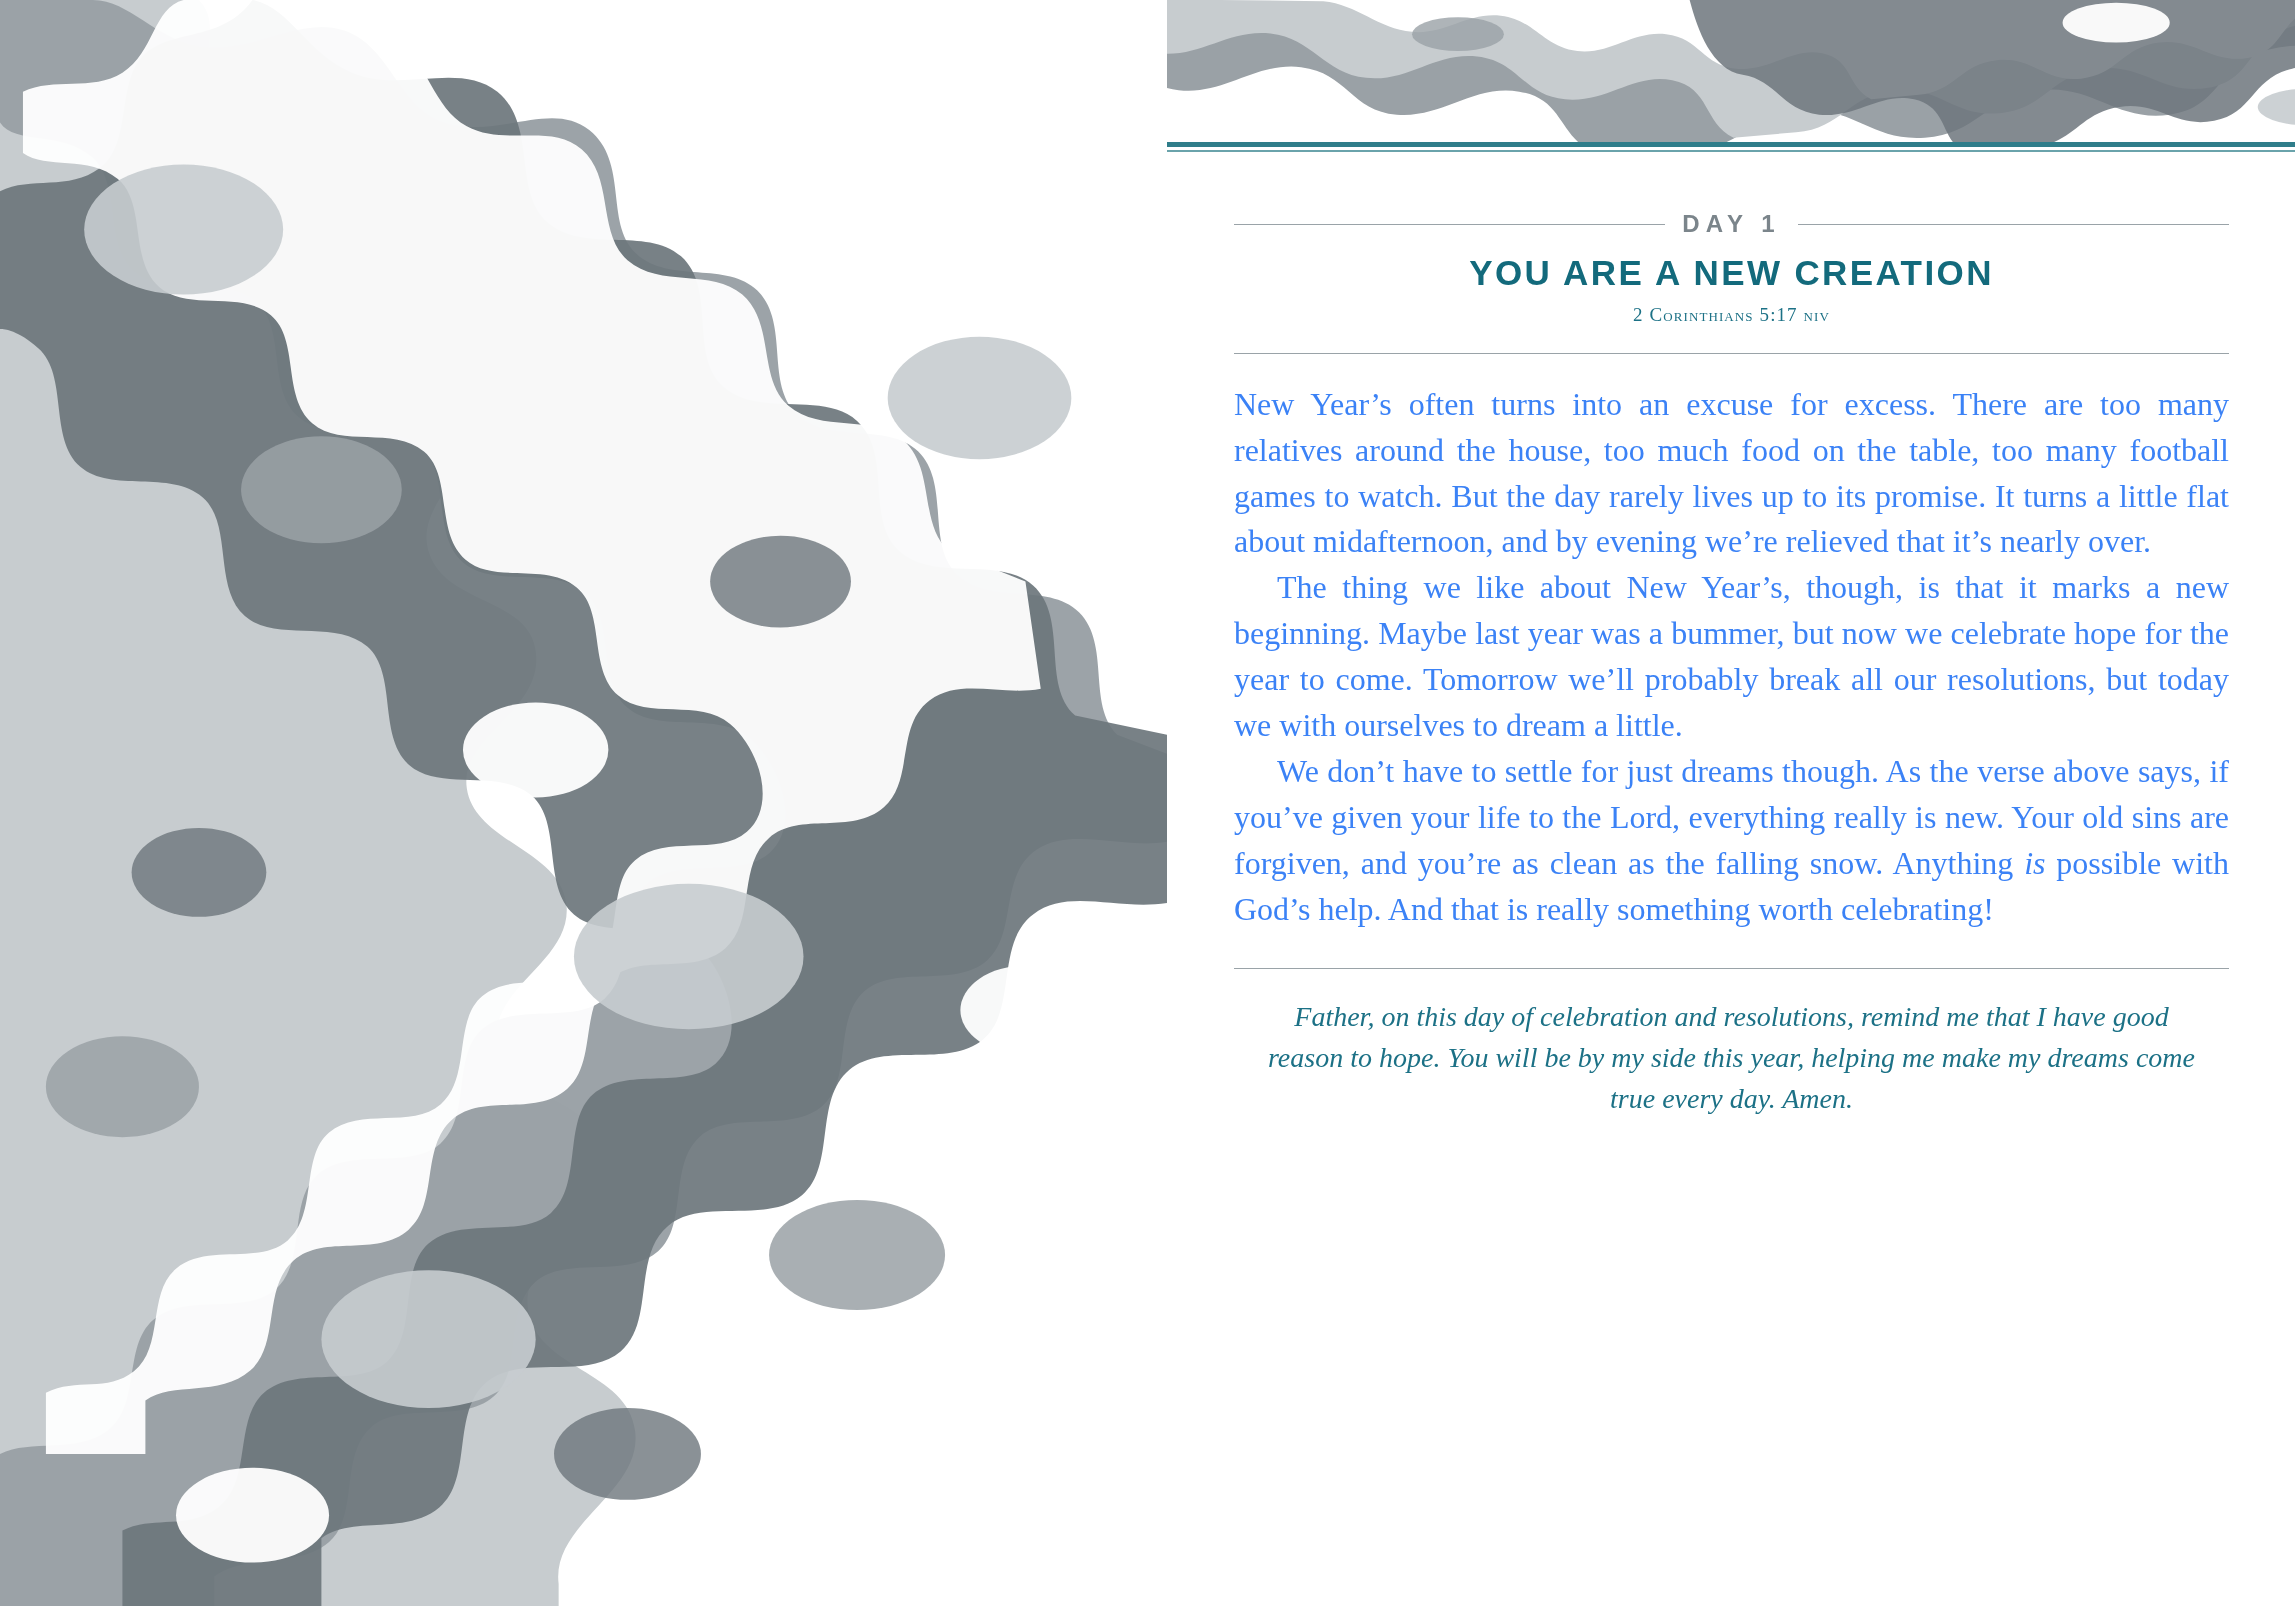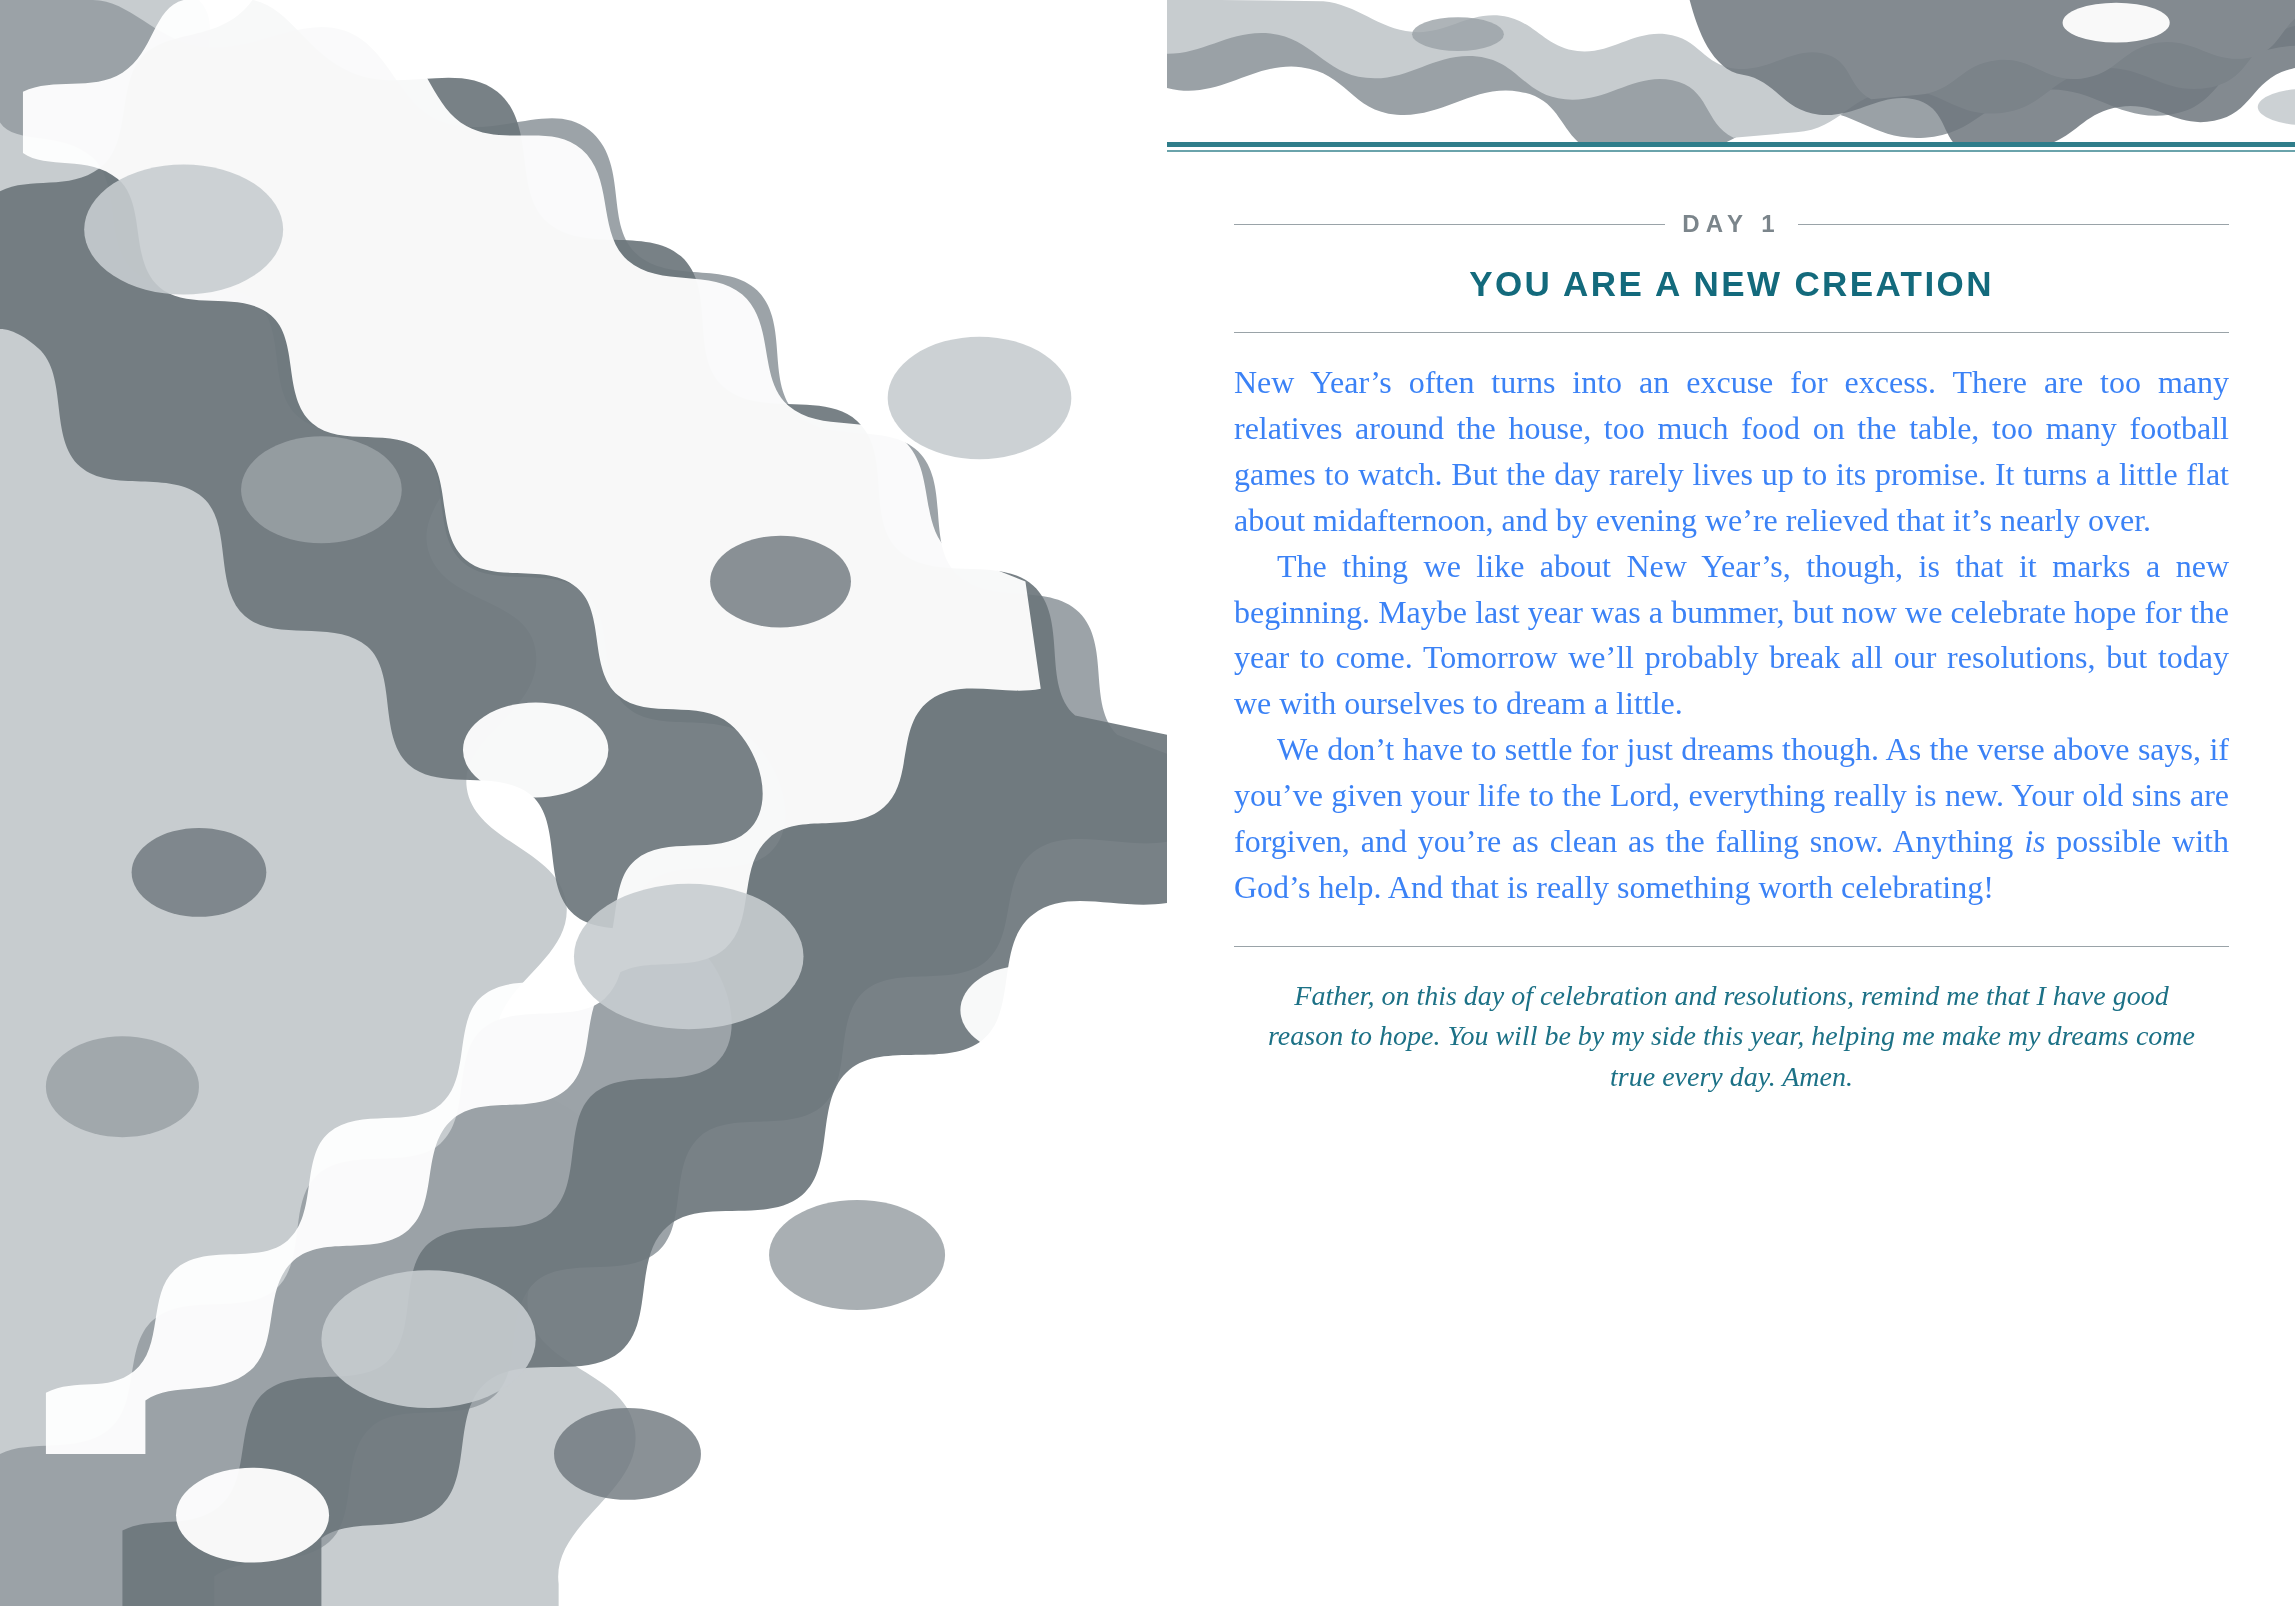--- a/index.html
+++ b/index.html
@@ -110,21 +110,21 @@
     white-space: nowrap;
   }
 
   .headline {
     font-family: "Liberation Sans", sans-serif;
     font-weight: bold;
     font-size: 35px;
     letter-spacing: 2.4px;
     color: #136a7c;
     text-align: center;
-    margin-top: 26px;
+    margin-top: 15px;
     line-height: 1.15;
   }
 
   .verse {
     font-family: "Liberation Serif", serif;
     font-style: italic;
     font-size: 25px;
     line-height: 1.32;
     color: #1c7186;
     text-align: center;
@@ -250,20 +250,21 @@
     <div class="content">
 
       <div class="day-row">
         <div class="day-rule"></div>
         <div class="day-label">DAY 1</div>
         <div class="day-rule"></div>
       </div>
 
       <div class="headline">YOU ARE A NEW CREATION</div>
 
+      <div class="verse-ref">2 Corinthians 5:17 niv</div>
 
       <div class="divider"></div>
 
       <div class="body-text">
         <p>New Year’s often turns into an excuse for excess. There are too many relatives around the house, too much food on the table, too many football games to watch. But the day rarely lives up to its promise. It turns a little flat about midafternoon, and by evening we’re relieved that it’s nearly over.</p>
         <p>The thing we like about New Year’s, though, is that it marks a new beginning. Maybe last year was a bummer, but now we celebrate hope for the year to come. Tomorrow we’ll probably break all our resolutions, but today we with ourselves to dream a little.</p>
         <p><span>We don’t have to settle for just dreams though. As the verse above says, if you’ve given your life to the Lord, everything really is new. Your old sins are forgiven, and you’re as clean as the falling snow. Anything </span><em>is</em><span> possible with God’s help. And that is really something worth celebrating!</span></p>
       </div>
 
       <div class="divider-bottom"></div>

